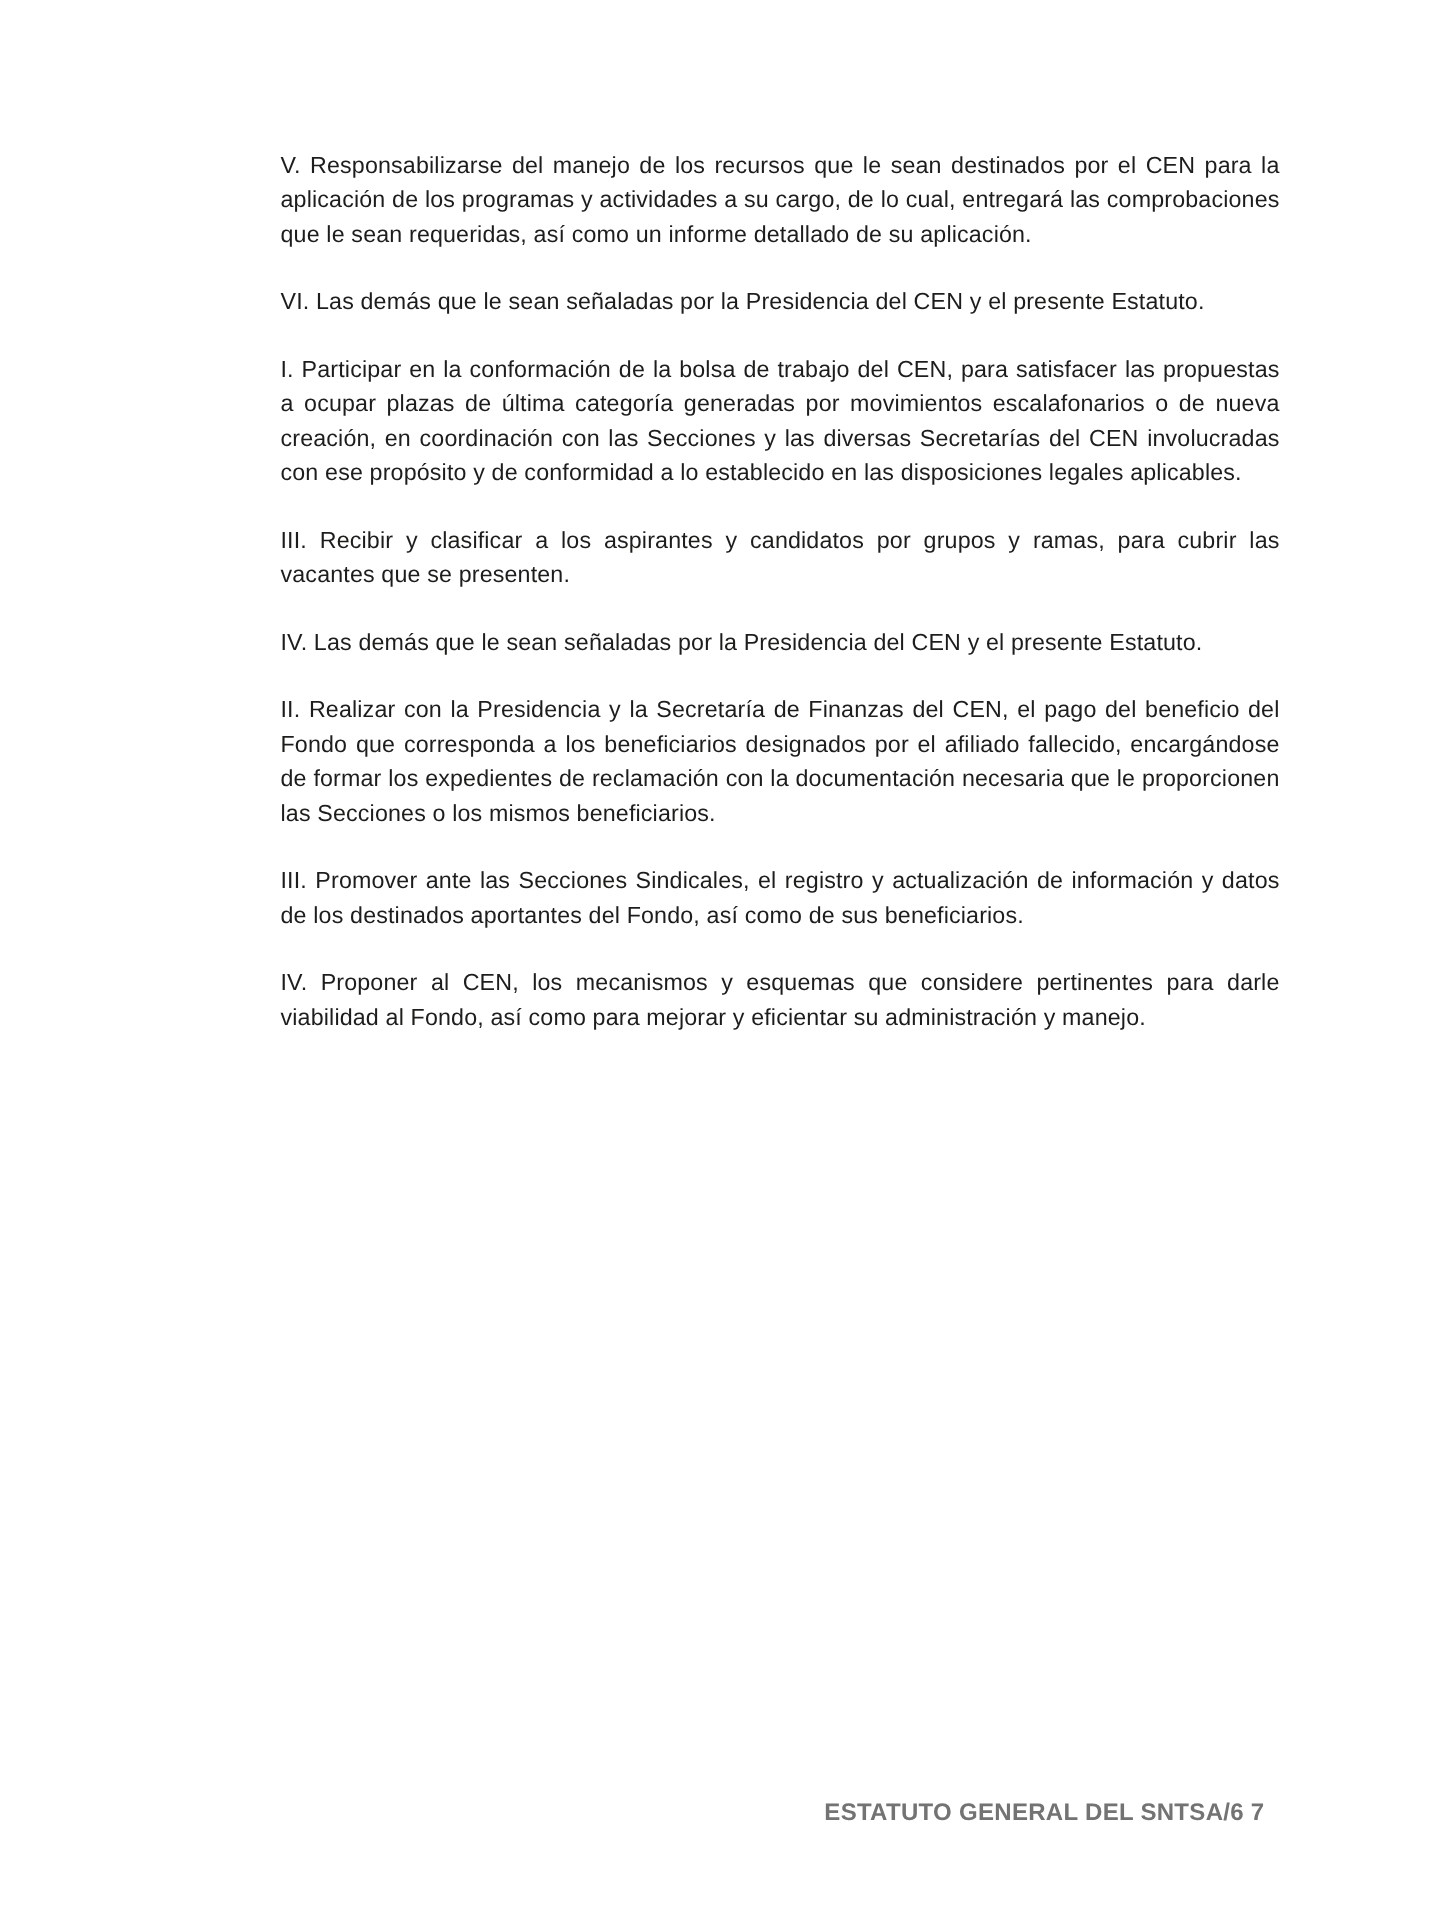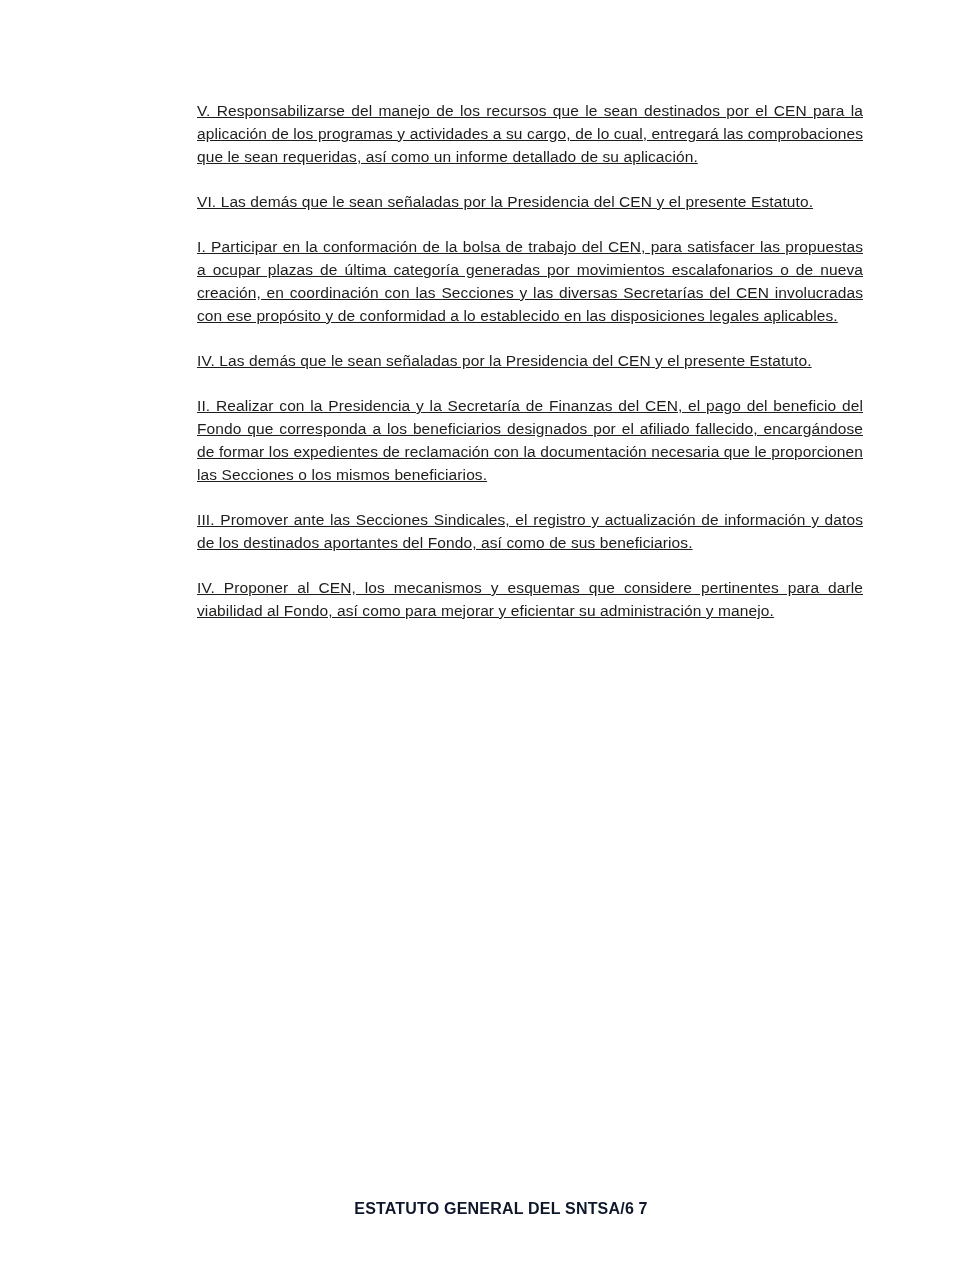--- a/index.html
+++ b/index.html
@@ -18,58 +18,58 @@
   .page {
     position: absolute;
     left: 0;
     top: 0;
     width: 960px;
     height: 1280px;
     background: #ffffff;
   }
   .content {
     position: absolute;
-    left: 143px;
+    left: 133px;
     top: 99px;
     width: 720px;
-    text-decoration: underline;
   }
   .para {
     margin: 0 0 22px 0;
     font-size: 15.5px;
     line-height: 23px;
     text-align: justify;
     letter-spacing: 0.1px;
   }
   .para.indent {
     margin-left: 54px;
   }
   .para .bold {
     font-weight: bold;
   }
   .footer {
     position: absolute;
-    left: 141px;
+    left: 123px;
     top: 1200px;
     width: 720px;
-    text-align: center;
+    text-align: right;
     font-size: 16px;
     font-weight: bold;
     letter-spacing: 0.2px;
-    color: #0f172a;
+    color: #737373;
   }
 </style>
 </head>
 <body>
 
 <div class="page">
   <div class="content" id="blocks">
       <p class="para indent"><span>V. Responsabilizarse del manejo de los recursos que le sean destinados por el CEN para la aplicación de los programas y actividades a su cargo, de lo cual, entregará las comprobaciones que le sean requeridas, así como un informe detallado de su aplicación.</span></p>
       <p class="para indent"><span>VI. Las demás que le sean señaladas por la Presidencia del CEN y el presente Estatuto.</span></p>
       <p class="para indent"><span>I. Participar en la conformación de la bolsa de trabajo del CEN, para satisfacer las propuestas a ocupar plazas de última categoría generadas por movimientos escalafonarios o de nueva creación, en coordinación con las Secciones y las diversas Secretarías del CEN involucradas con ese propósito y de conformidad a lo establecido en las disposiciones legales aplicables.</span></p>
+      <p class="para indent"><span>III. Recibir y clasificar a los aspirantes y candidatos por grupos y ramas, para cubrir las vacantes que se presenten.</span></p>
       <p class="para indent"><span>IV. Las demás que le sean señaladas por la Presidencia del CEN y el presente Estatuto.</span></p>
       <p class="para indent"><span>II. Realizar con la Presidencia y la Secretaría de Finanzas del CEN, el pago del beneficio del Fondo que corresponda a los beneficiarios designados por el afiliado fallecido, encargándose de formar los expedientes de reclamación con la documentación necesaria que le proporcionen las Secciones o los mismos beneficiarios.</span></p>
       <p class="para indent"><span>III. Promover ante las Secciones Sindicales, el registro y actualización de información y datos de los destinados aportantes del Fondo, así como de sus beneficiarios.</span></p>
       <p class="para indent"><span>IV. Proponer al CEN, los mecanismos y esquemas que considere pertinentes para darle viabilidad al Fondo, así como para mejorar y eficientar su administración y manejo.</span></p>
     </div>
   <div class="footer">
     <span>ESTATUTO GENERAL DEL SNTSA/6 7</span>
   </div>
 </div>
 

